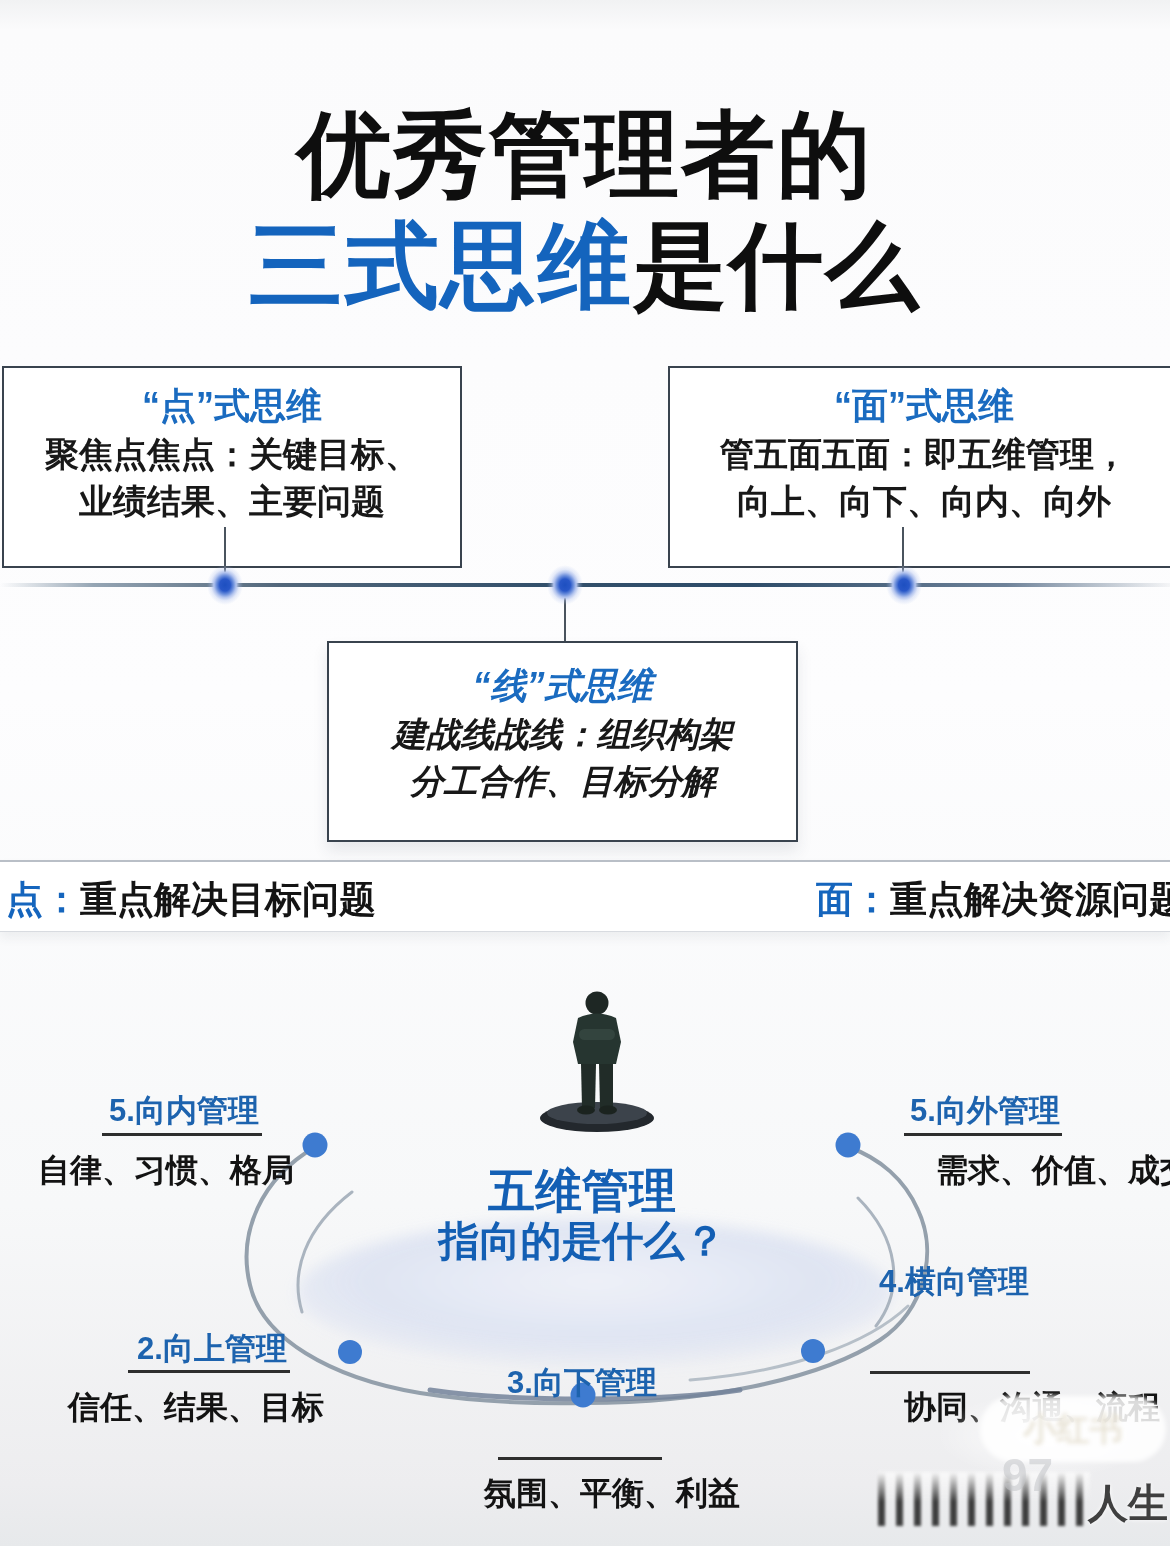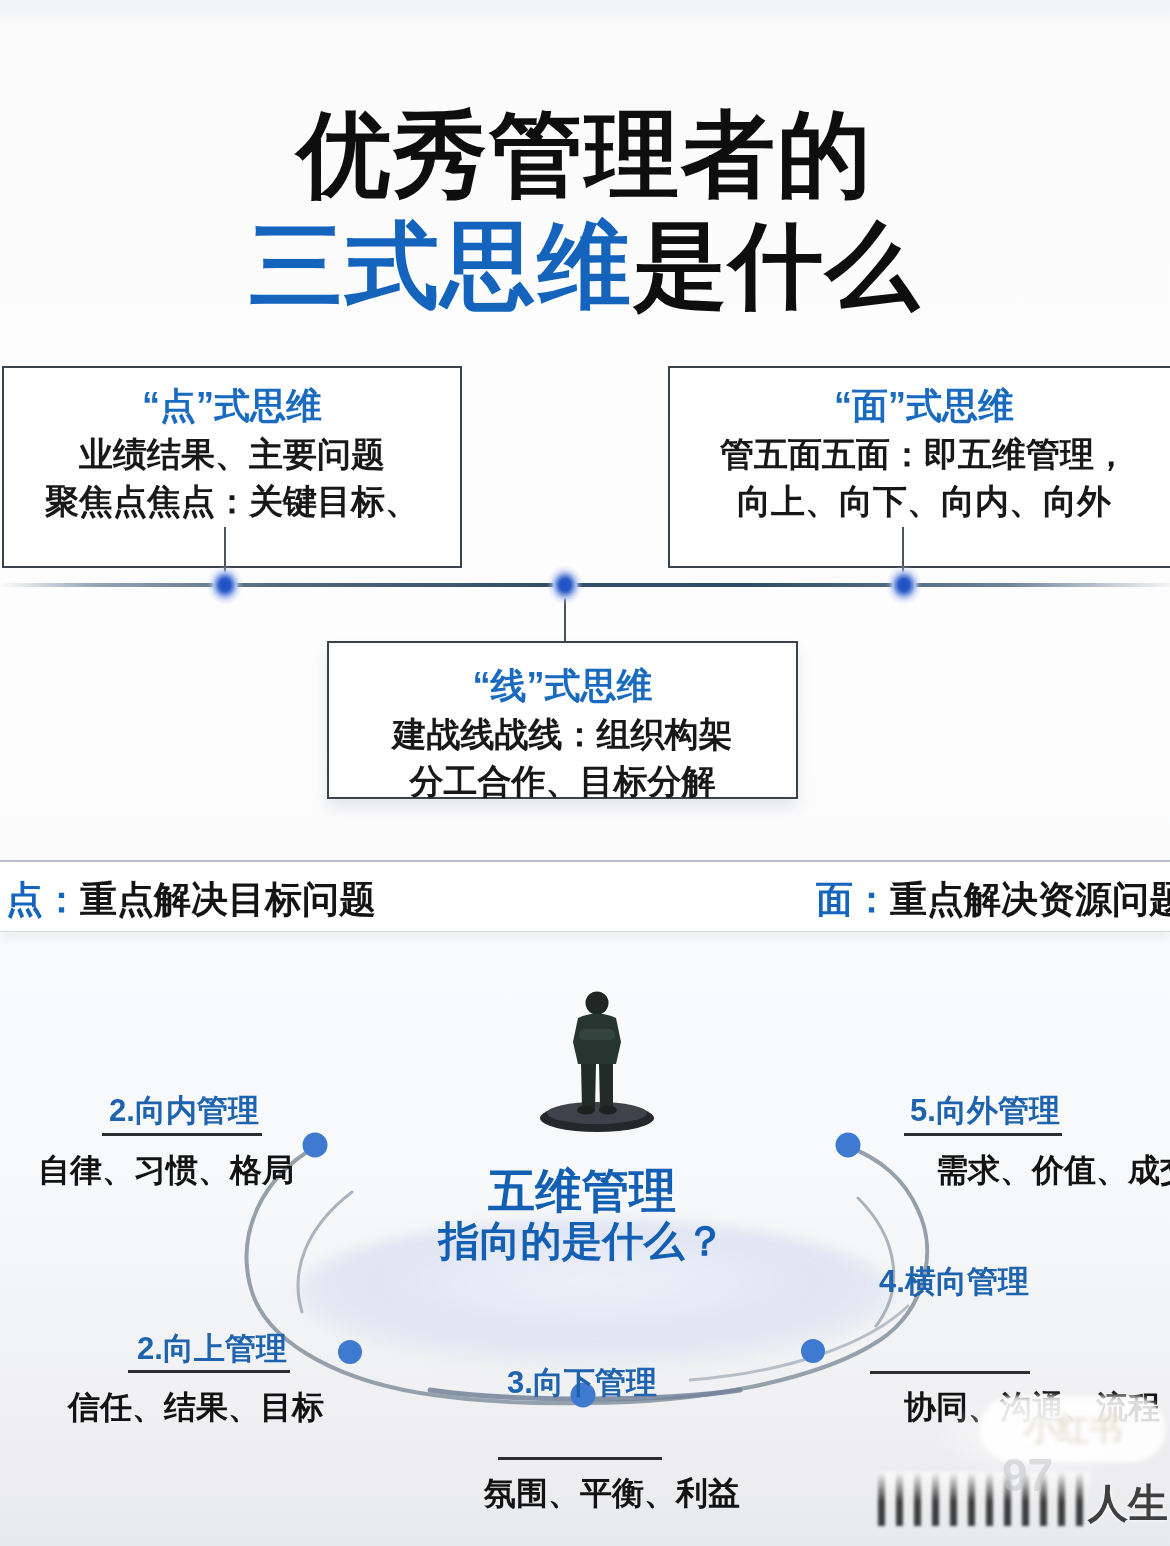--- a/index.html
+++ b/index.html
@@ -9,21 +9,21 @@
     background:linear-gradient(180deg,#f1f2f3 0%,#fbfbfc 30px,#fdfdfe 45%,#f7f8f9 78%,#ededef 96%,#e7e9eb 100%);
   }
   
   .title{position:absolute;top:100px;left:0;width:1170px;text-align:center;
     font-size:94px;font-weight:900;color:#0e0e0e;line-height:1.18;letter-spacing:2px;}
   .title .hl{color:#1464bd;}
   
   .tbox{position:absolute;background:#ffffff;border:2px solid #39434e;box-sizing:border-box;}
   .box-point{left:2px;top:366px;width:460px;height:202px;}
   .box-plane{left:668px;top:366px;width:512px;height:202px;}
-  .box-line{left:327px;top:641px;width:471px;height:158px;box-shadow:0 9px 14px rgba(45,55,75,.10);}
+  .box-line{left:327px;top:641px;width:471px;height:201px;box-shadow:0 9px 14px rgba(45,55,75,.10);font-style:italic;}
   .bh{margin-top:15px;text-align:center;font-size:36px;font-weight:800;color:#1a6bc0;white-space:nowrap;}
   .bl{text-align:center;font-size:34px;font-weight:700;color:#181818;line-height:47px;white-space:nowrap;}
   .box-point .bh,.box-plane .bh{margin-top:14px;}
   .box-line .bh{margin-top:19px;}
   
   .stub{position:absolute;width:2px;background:#4a545e;}
   .stub-point{left:224px;top:527px;height:52px;}
   .stub-plane{left:902px;top:527px;height:52px;}
   .stub-line{left:564px;top:597px;height:45px;}
   
@@ -70,22 +70,22 @@
 
 <div class="page">
 
   <div class="title">
     <div>优秀管理者的</div>
     <div><span class="hl">三式思维</span><span>是什么</span></div>
   </div>
 
   <div class="tbox box-point">
     <div class="bh">“点”式思维</div>
+    <div class="bl">聚焦点焦点：关键目标、</div>
     <div class="bl">业绩结果、主要问题</div>
-    <div class="bl">聚焦点焦点：关键目标、</div>
   </div>
 
   <div class="tbox box-plane">
     <div class="bh">“面”式思维</div>
     <div class="bl">管五面五面：即五维管理，</div>
     <div class="bl">向上、向下、向内、向外</div>
   </div>
 
   <div class="stub stub-point"></div>
   <div class="stub stub-plane"></div>
@@ -144,21 +144,21 @@
       <path d="M 581 1064 L 596 1064 L 595 1108 L 582 1108 Z" fill="#212c28"></path>
       <path d="M 599 1064 L 613 1064 L 613 1108 L 600 1108 Z" fill="#212c28"></path>
       <ellipse cx="586" cy="1110" rx="9" ry="4.5" fill="#1b231f"></ellipse>
       <ellipse cx="608" cy="1110" rx="9" ry="4.5" fill="#1b231f"></ellipse>
     </g>
   </svg>
 
   <div class="q1">五维管理</div>
   <div class="q2">指向的是什么？</div>
 
-  <div class="ih h1">2.向内管理</div>
+  <div class="ih h1">5.向内管理</div>
   <div class="iu u1"></div>
   <div class="ib b1">自律、习惯、格局</div>
 
   <div class="ih h2">2.向上管理</div>
   <div class="iu u2"></div>
   <div class="ib b2">信任、结果、目标</div>
 
   <div class="ih h3">3.向下管理</div>
   <div class="iu u3"></div>
   <div class="ib b3">氛围、平衡、利益</div>

